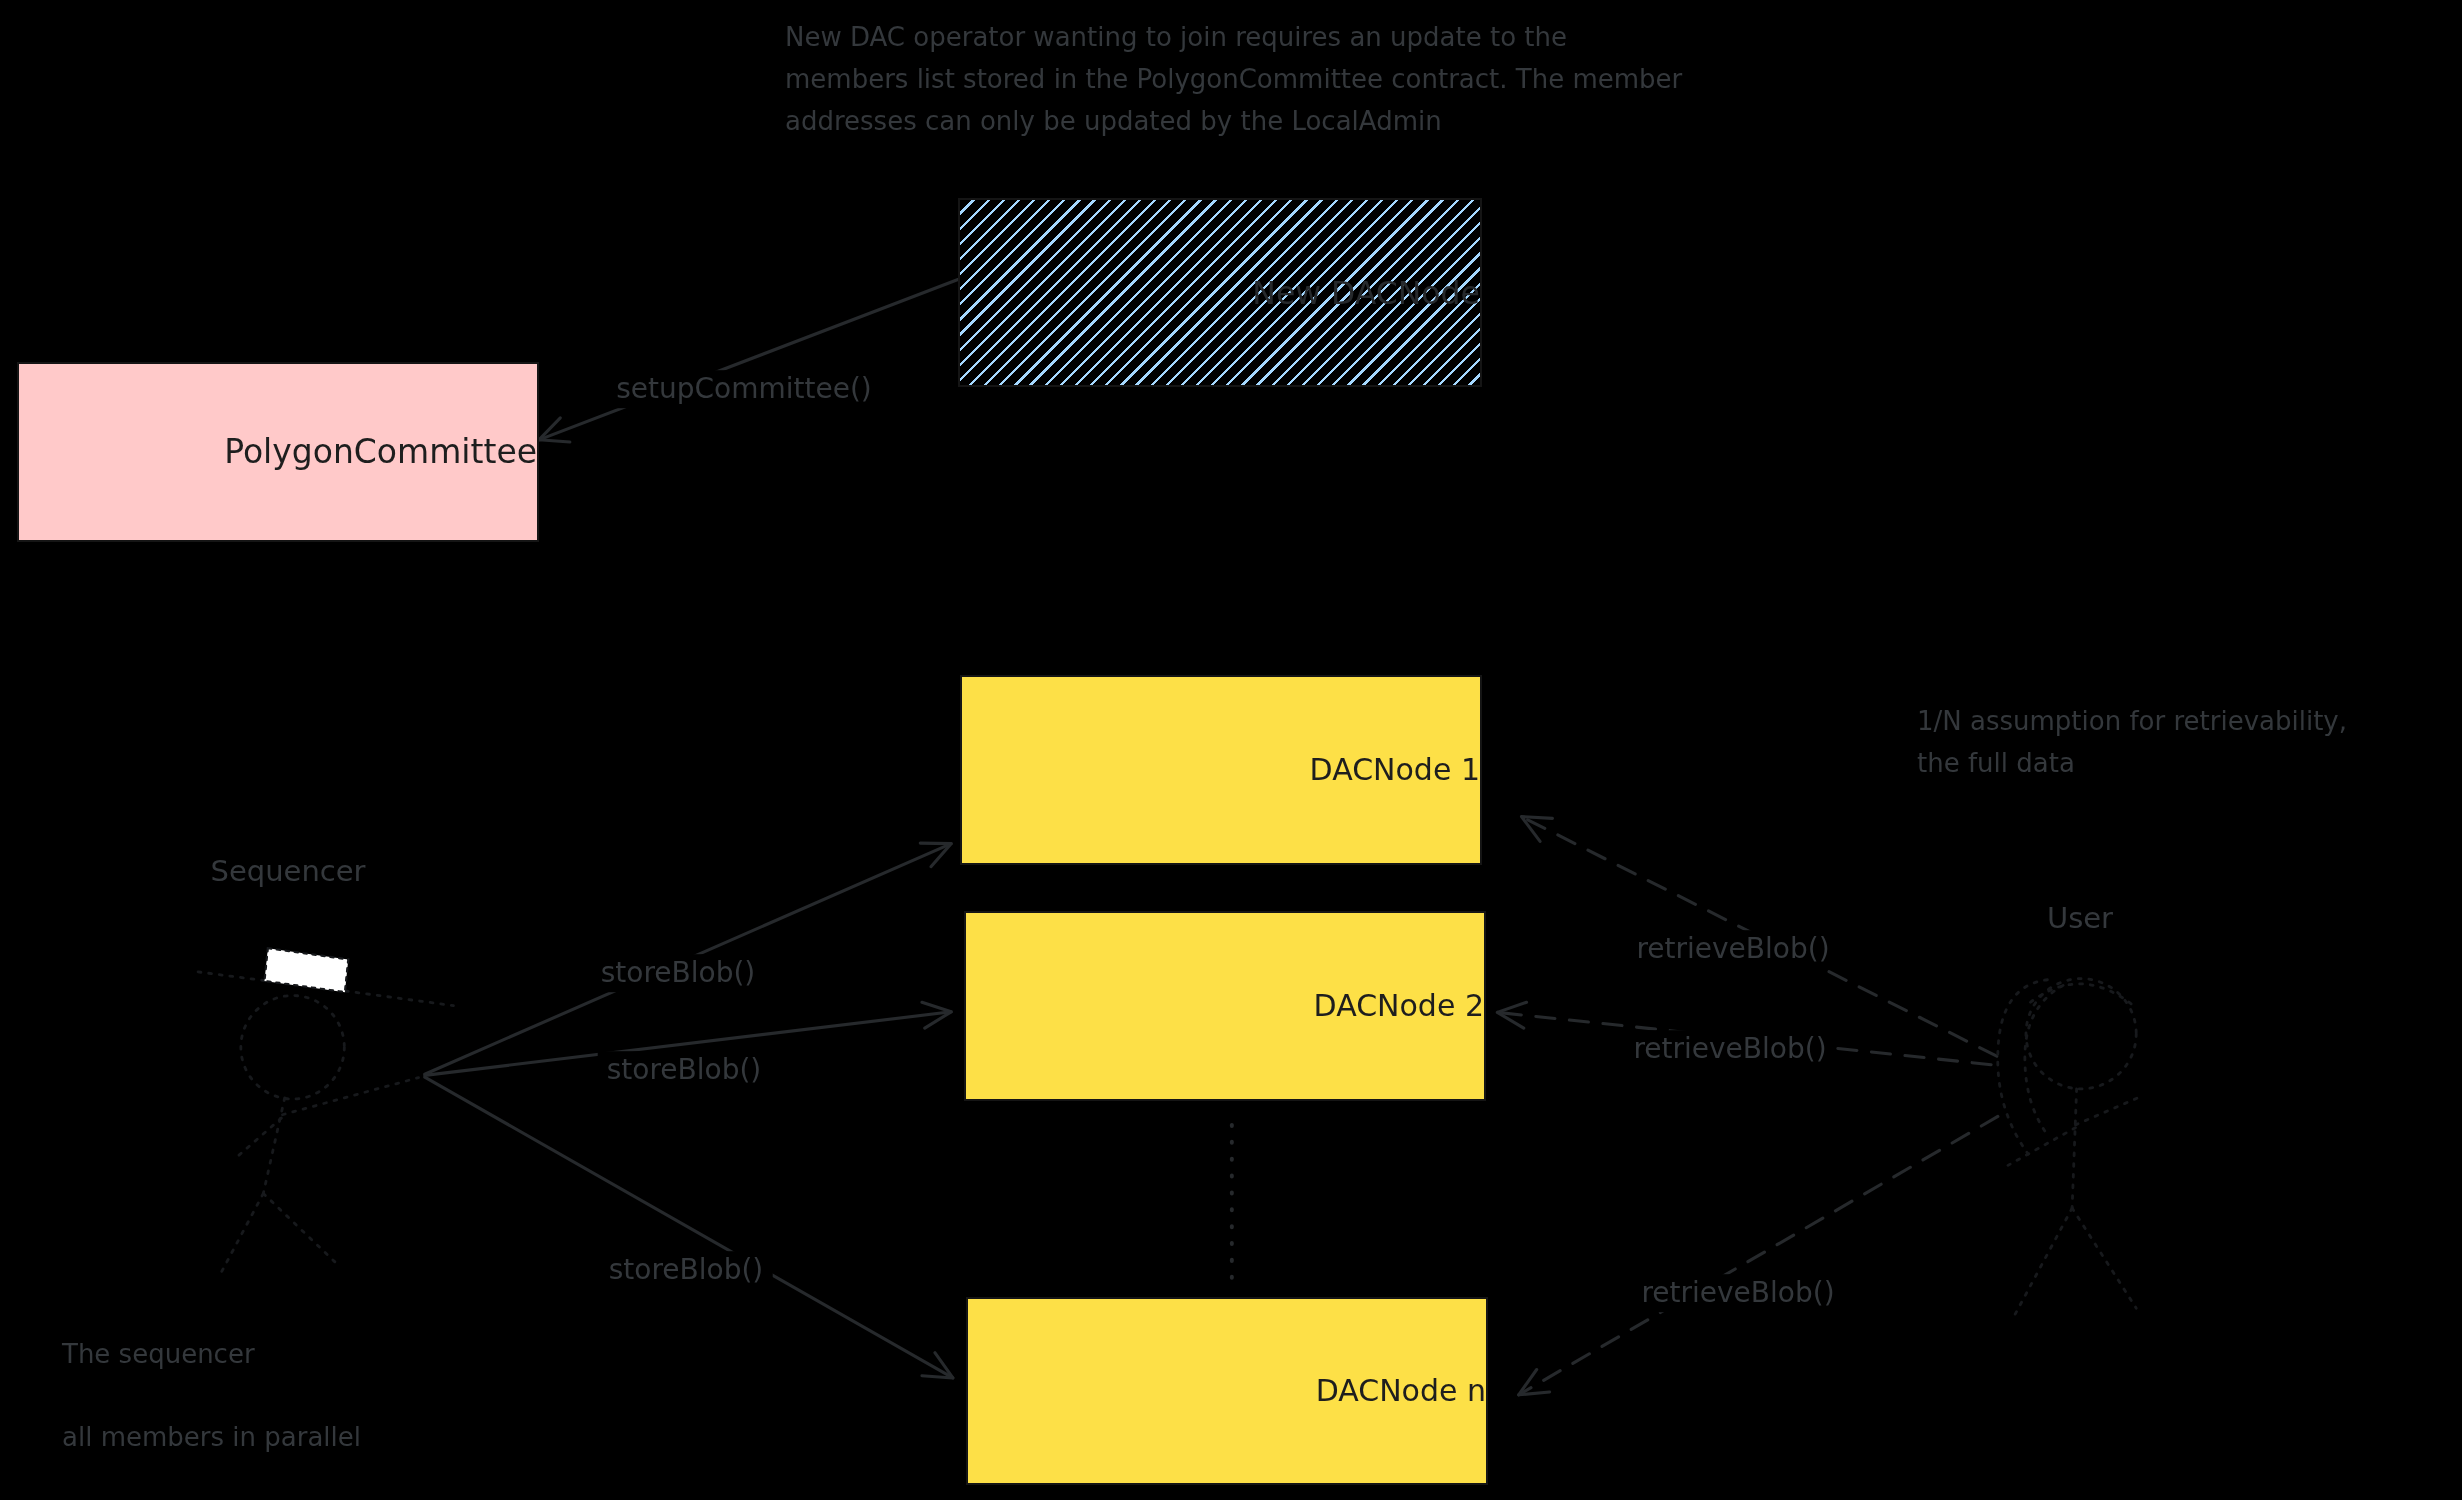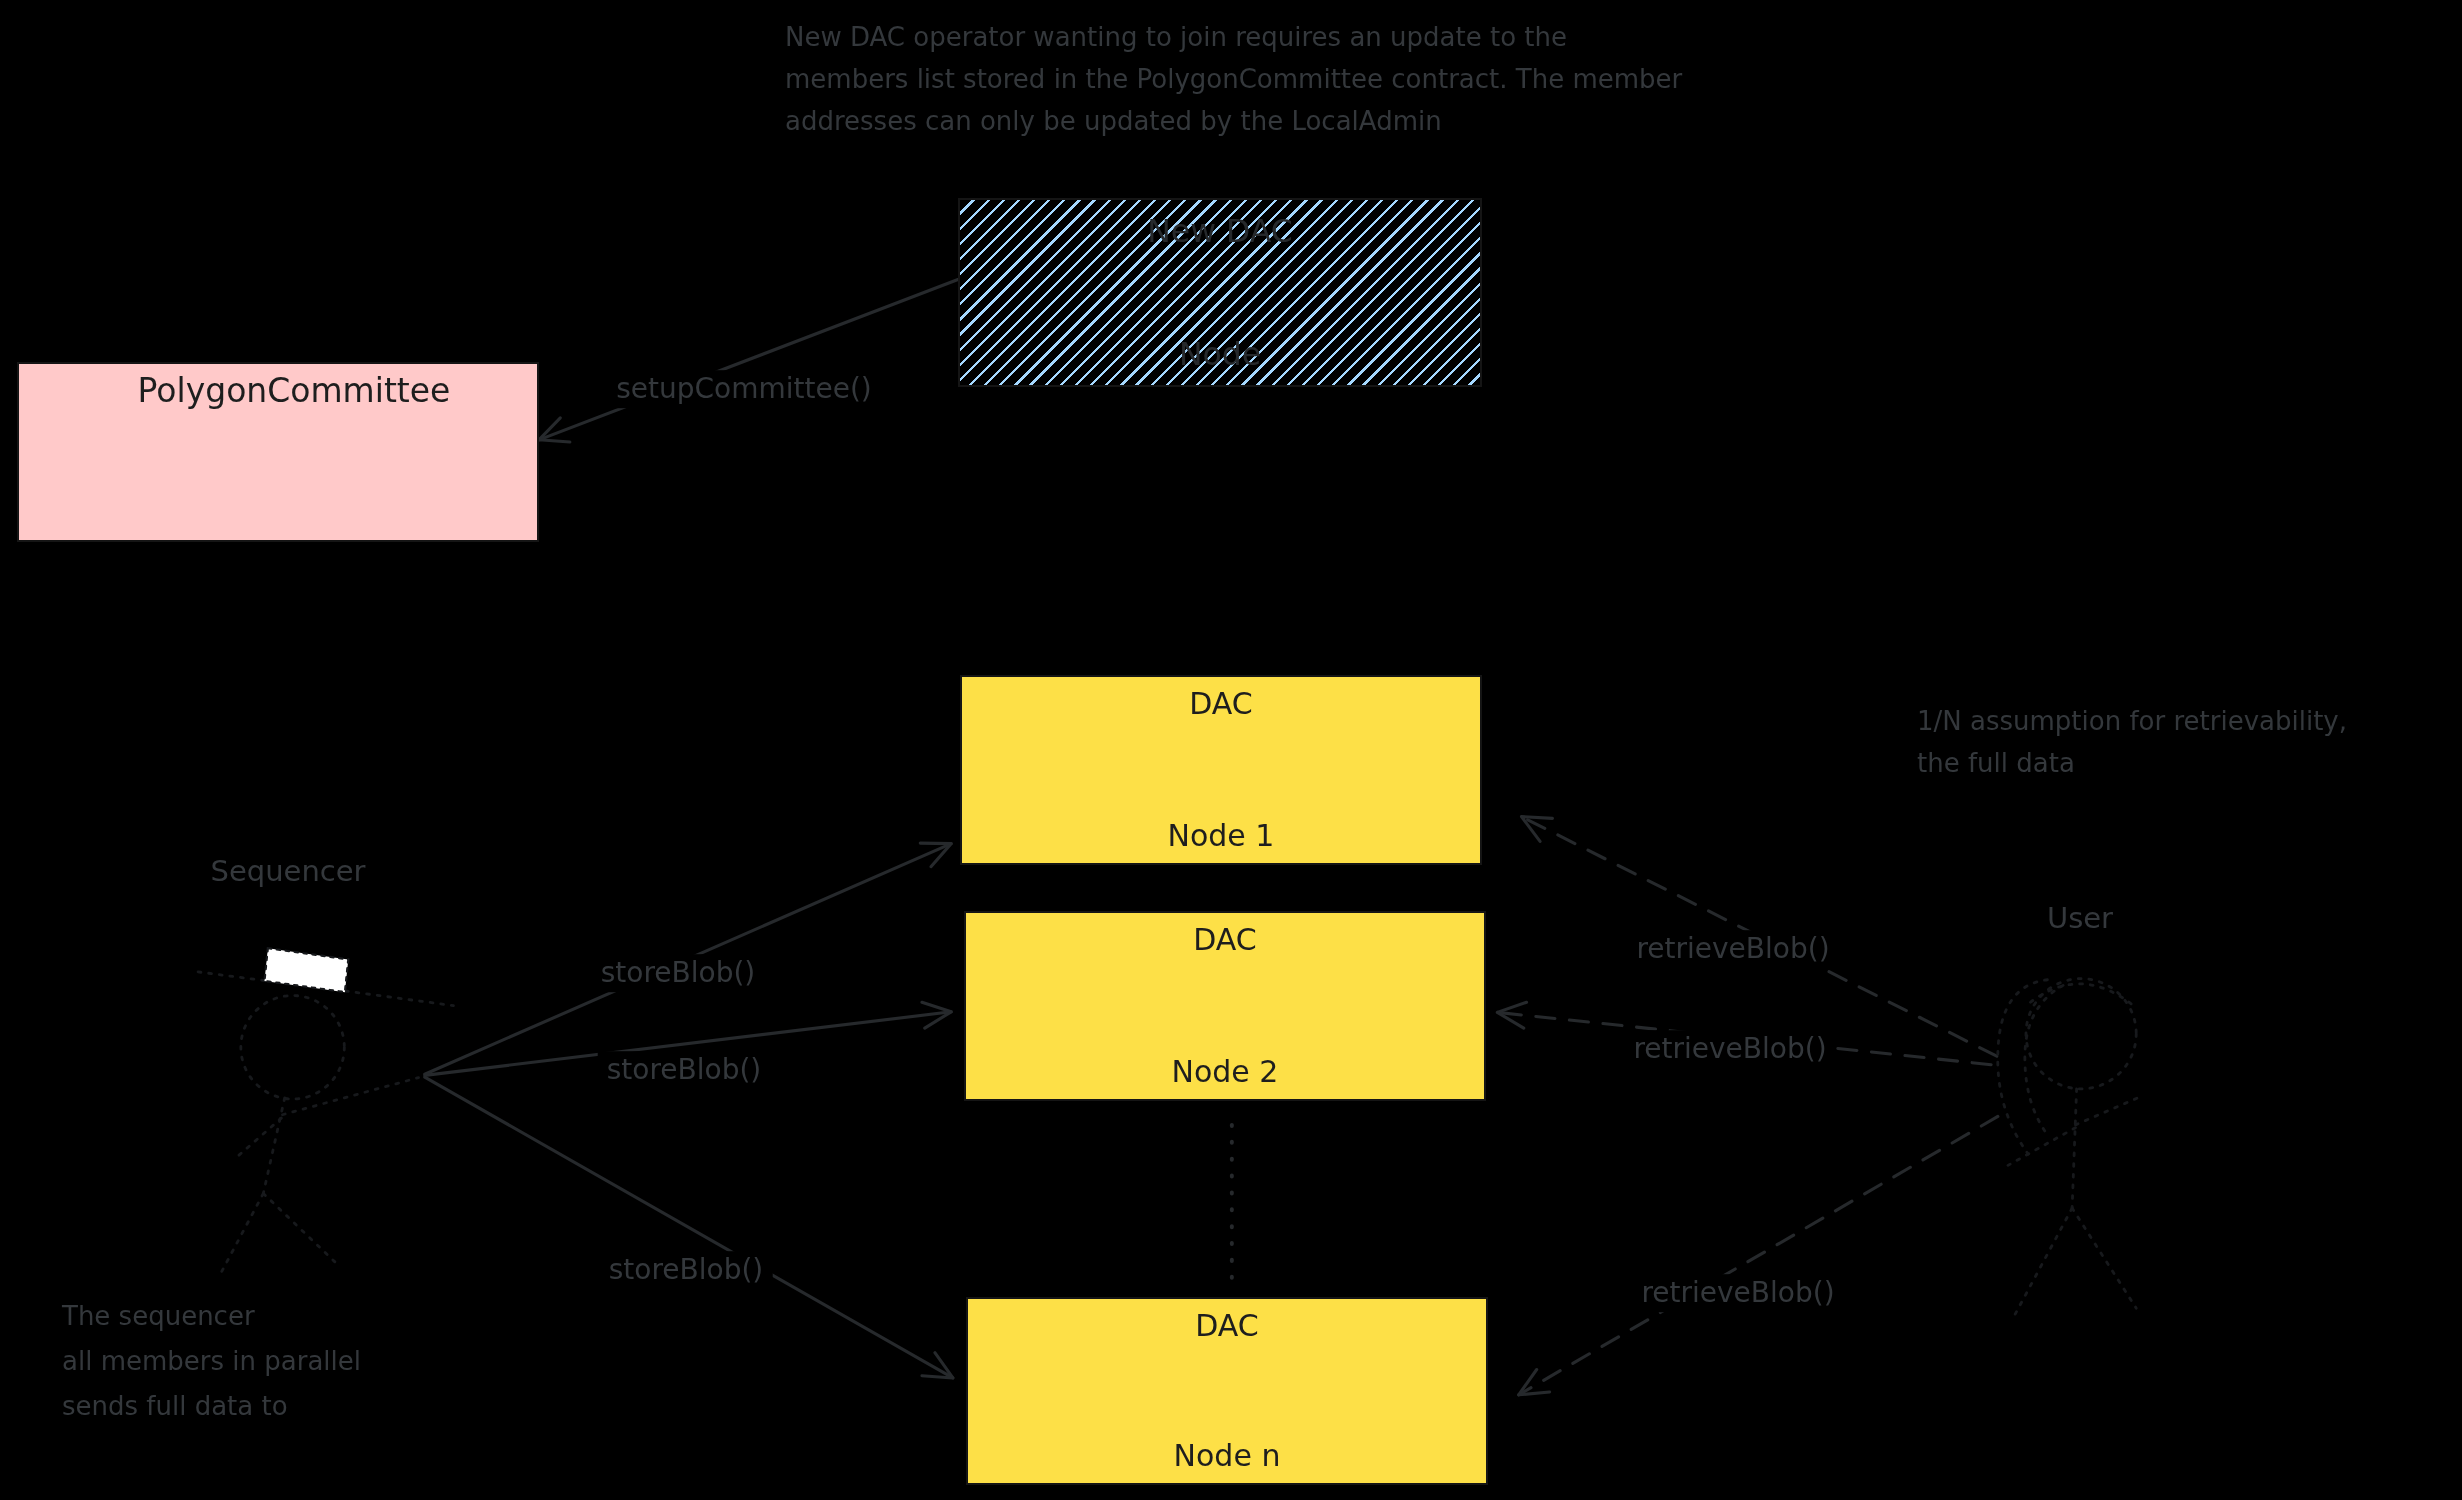--- a/index.html
+++ b/index.html
@@ -7,22 +7,22 @@
     position:relative;
     width:2462px;height:1500px;
     background:#000000;
     font-family:"DejaVu Sans",sans-serif;
     overflow:hidden;
   }
   .links{position:absolute;left:0;top:0;width:2462px;height:1500px;}
   .box{
     position:absolute;
     border:2.8px solid #151515;
-    display:flex;flex-direction:column;
-    align-items:center;justify-content:space-between;
+    display:flex;
+    align-items:center;justify-content:flex-end;
     text-align:center;
     box-sizing:border-box;
     color:#1e1e1e;
   }
   .pink{background:#ffc9c9;}
   .blue{background:#fde047;}
   .hatch{
     background:repeating-linear-gradient(135deg,
       rgba(0,0,0,0) 0px, rgba(0,0,0,0) 8.4px,
       #a5d8ff 8.4px, #a5d8ff 10.7px);
@@ -39,21 +39,21 @@
   .actor-label{
     position:absolute;transform:translate(-50%,-50%);
     font-size:29px;color:#34383c;white-space:nowrap;
   }
   .para{
     position:absolute;
     font-size:26px;color:#34383c;
     white-space:nowrap;
   }
   .para div{height:42px;line-height:42px;}
-  .para.seqnote div{height:45px;line-height:45px;}
+  .para.seqnote div{height:45px;line-height:45px;margin-top:38px;}
 </style>
 </head>
 <body>
 
 <div class="canvas">
 
   <svg class="links" viewBox="0 0 4377 2667">
 
     <g stroke="#26292c" stroke-width="5.5" fill="none" stroke-linecap="round">
 

